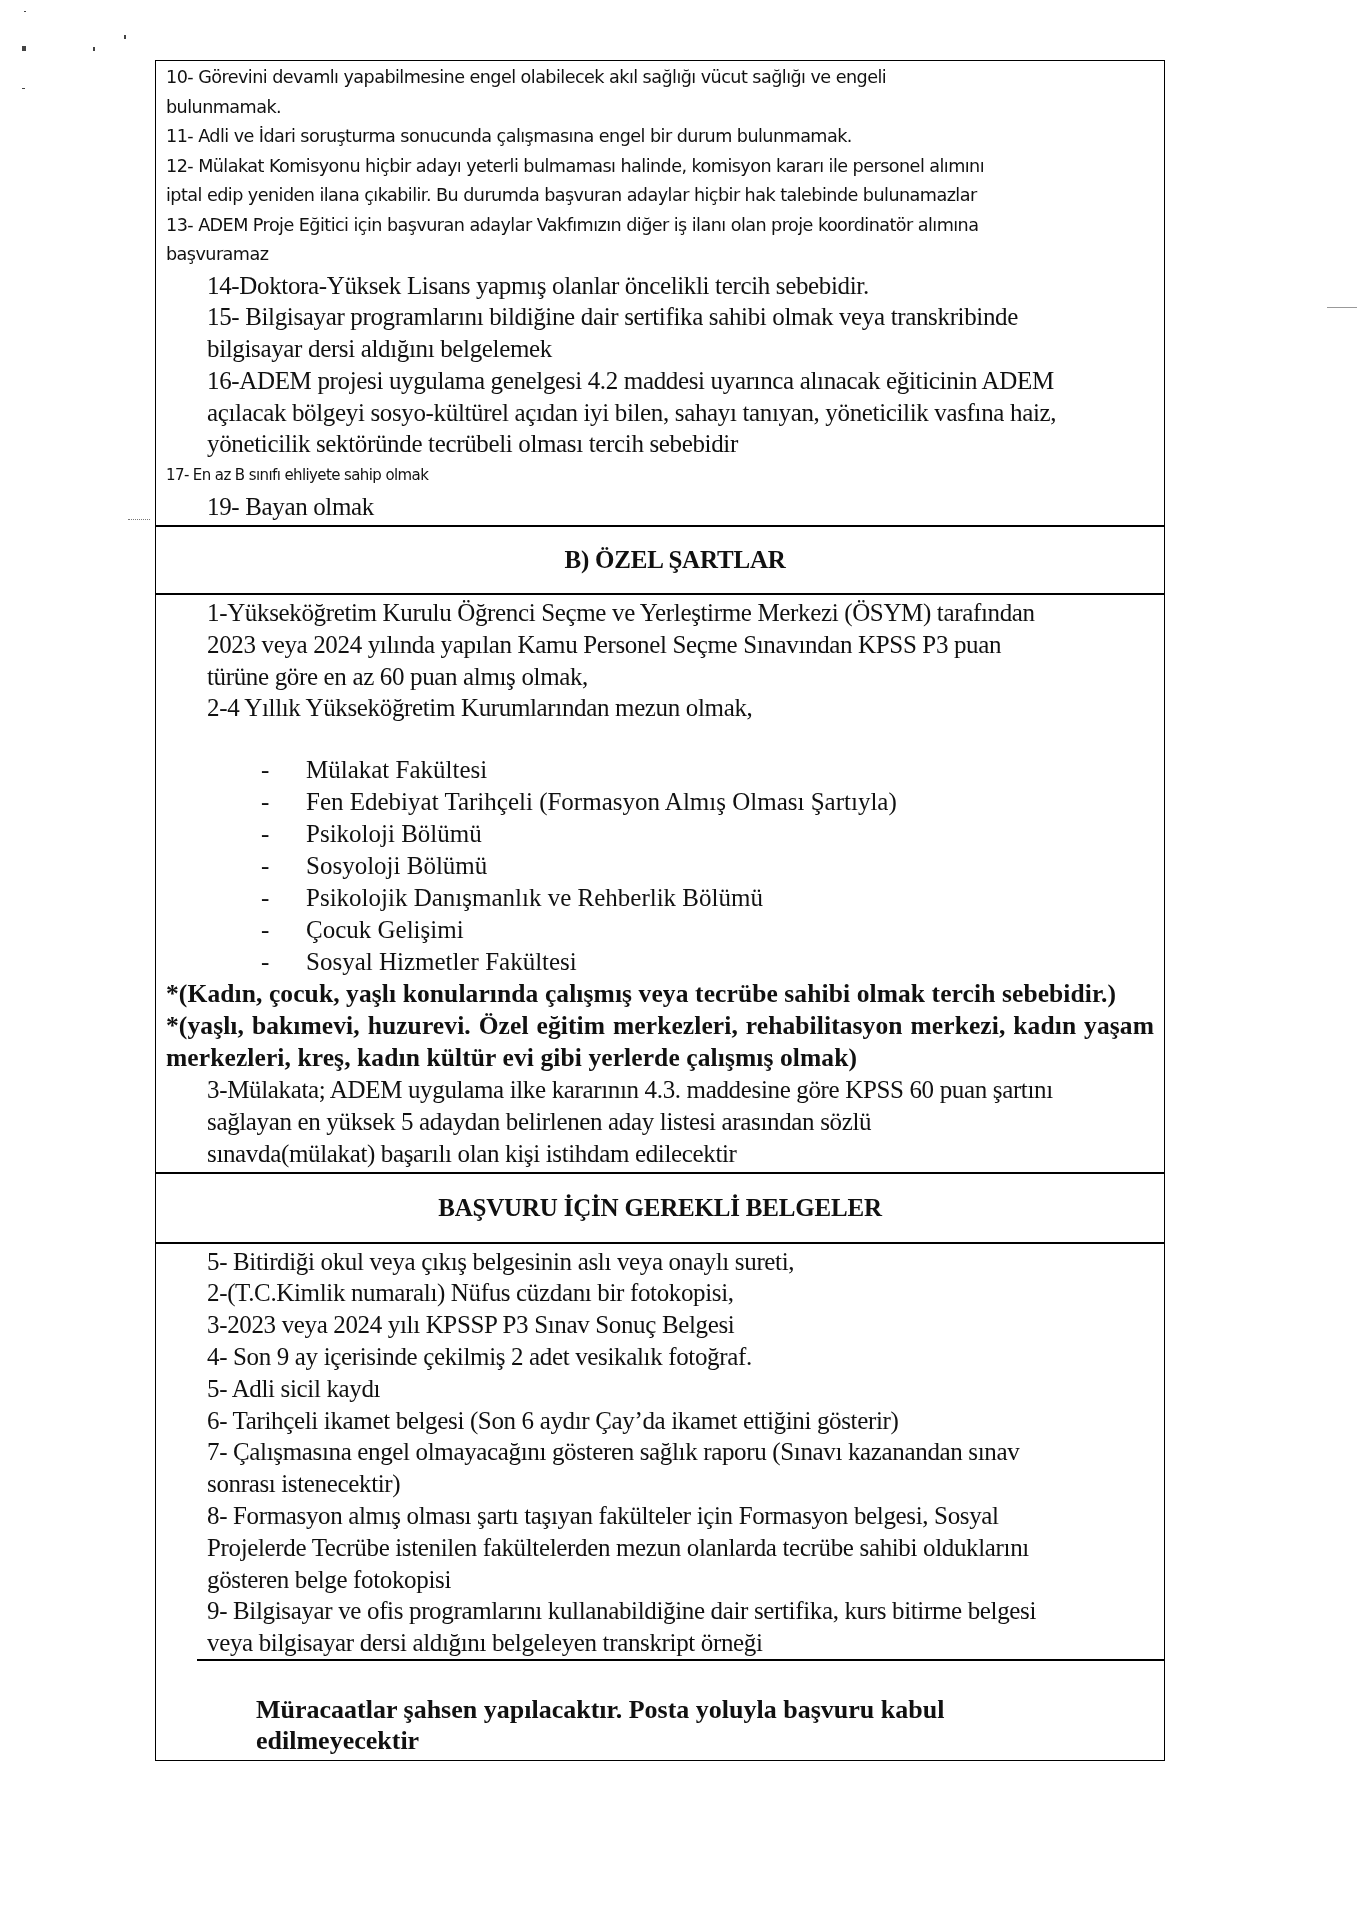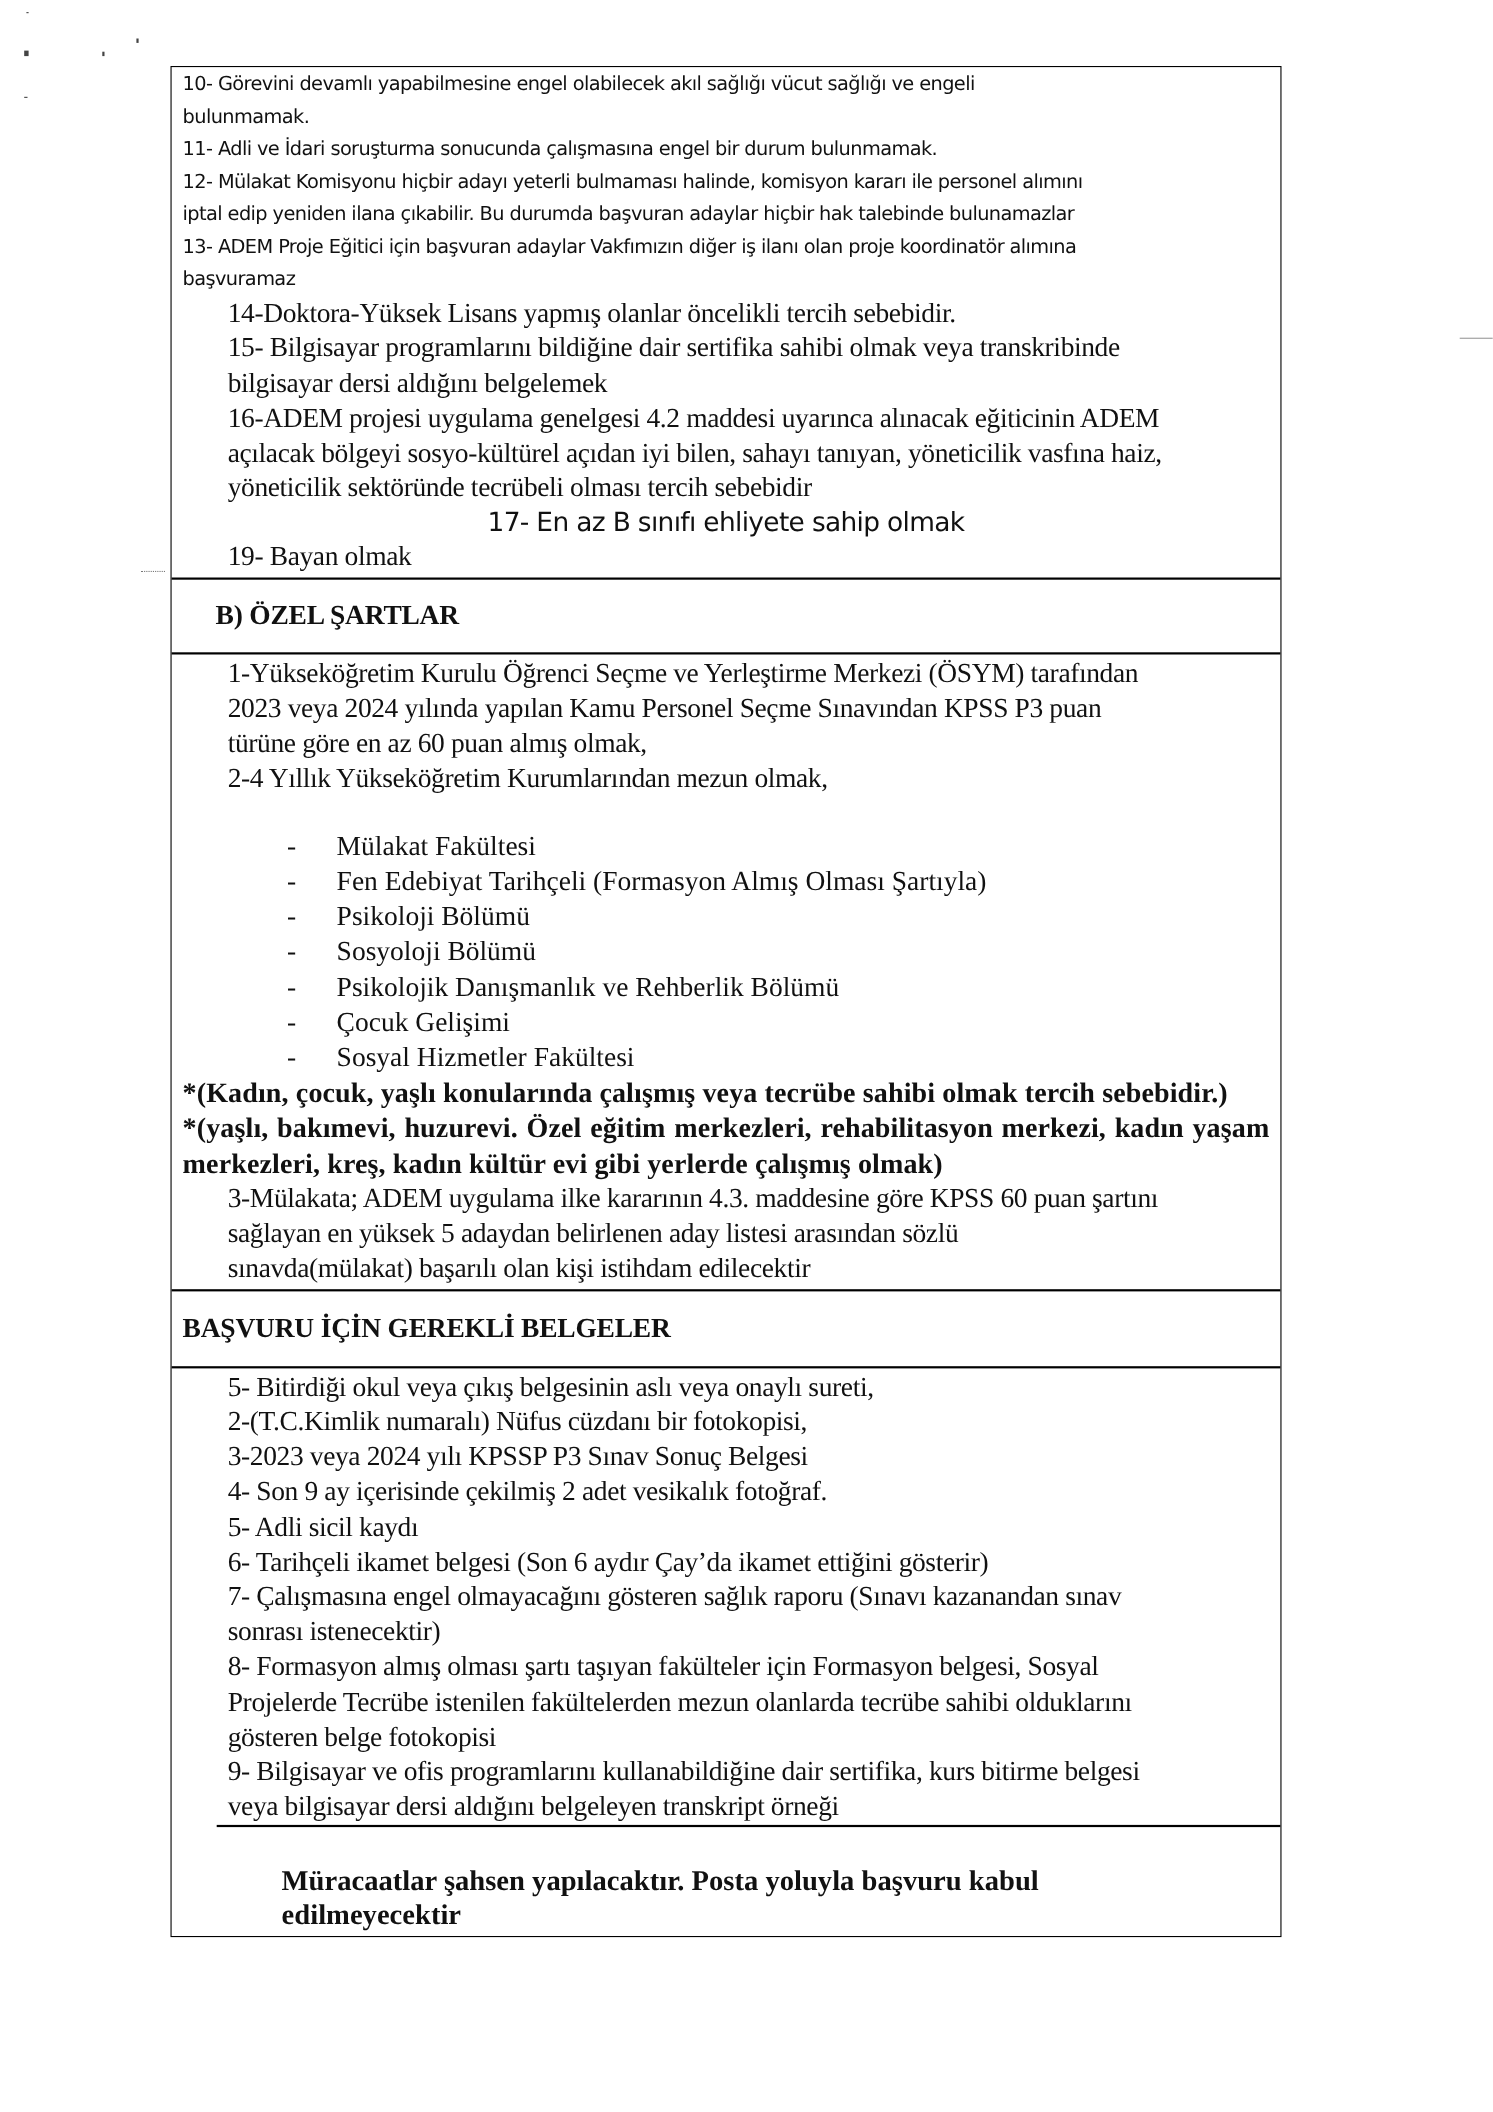--- a/index.html
+++ b/index.html
@@ -46,32 +46,32 @@
     }
     .serif {
       font-family: "Liberation Serif", serif;
       font-size: 25px;
       line-height: 31.8px;
       letter-spacing: -0.35px;
       margin-left: 41px;
     }
     .serif-small {
       font-family: "DejaVu Sans", sans-serif;
-      font-size: 24px;
+      font-size: 15px;
       line-height: 31px;
       letter-spacing: -0.6px;
-      text-align: center;
     }
     .line { display: block; white-space: nowrap; }
 
     .heading-row {
       height: 62px;
       display: flex;
       align-items: center;
       padding-left: 40px;
+      justify-content: center;
     }
     .heading-row.doc-heading { padding-left: 10px; height: 64px; }
     .heading {
       font-family: "Liberation Serif", serif;
       font-weight: bold;
       font-size: 25px;
       letter-spacing: -0.2px;
     }
     .list-block { padding: 30px 0 0 95px; }
     .list-item {

